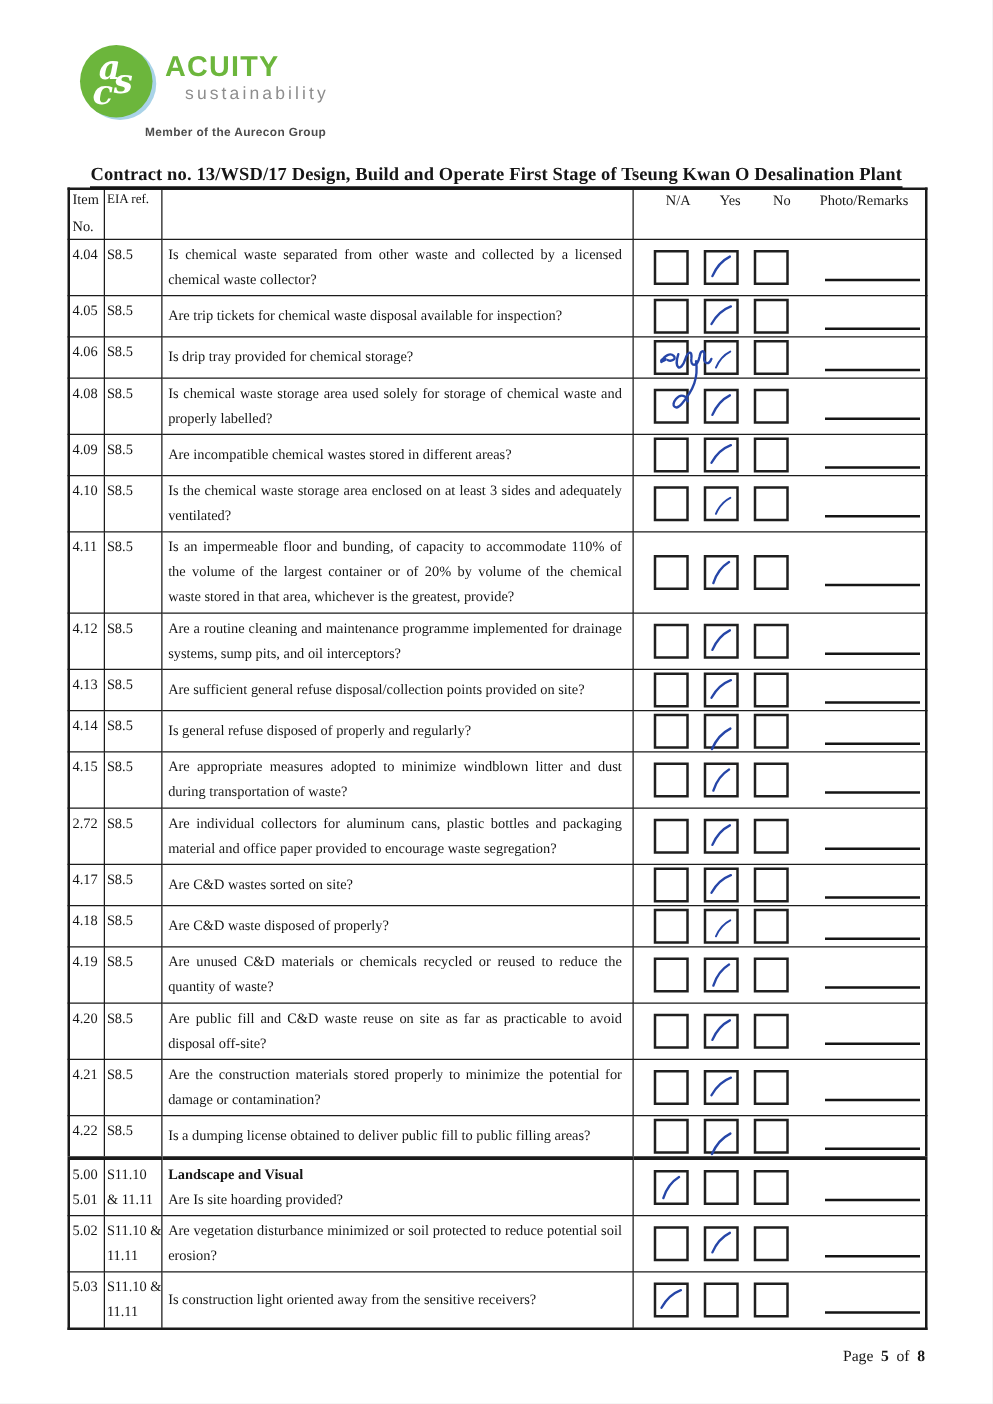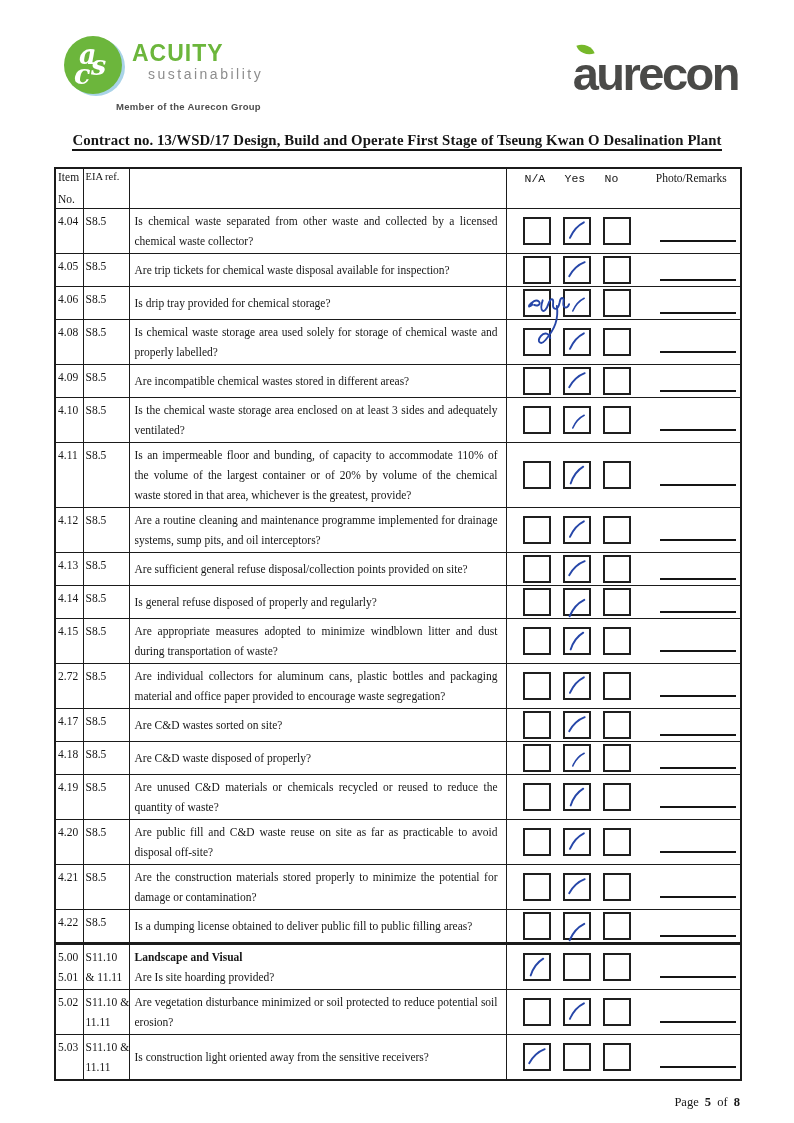--- a/index.html
+++ b/index.html
@@ -42,30 +42,30 @@
     position:absolute;left:5px;top:-7px;width:15px;height:13px;background:var(--leaf);
     border-radius:0 100% 0 100%;transform:rotate(-18deg);
   }
   
   .title{text-align:center;margin-top:3px;}
   .title span{
     font-weight:bold;font-size:14.8px;border-bottom:2px solid #141414;padding-bottom:1px;
     letter-spacing:.1px;
   }
   
-  table{border-collapse:collapse;width:686px;table-layout:fixed;margin-top:18px;}
+  table{border-collapse:collapse;width:686px;table-layout:fixed;margin-top:1px;}
   col.w-item{width:28px;} col.w-eia{width:46px;} col.w-q{width:377px;} col.w-ch{width:235px;}
   th,td{border:1.5px solid var(--ink);}
   table{border:2.2px solid var(--ink);}
   th{font-weight:normal;vertical-align:top;text-align:left;font-size:11.5px;height:40px;padding:2px 2px;}
   .c-item-h div{line-height:12px;}
   .c-item-h .no2{margin-top:10px;}
   .c-eia-h{font-size:10.5px;}
   .checks-head{display:flex;align-items:flex-start;padding-left:16px;padding-top:1px;}
-  .checks-head .hbox{width:28px;text-align:left;margin-right:12px;font-size:11.5px;font-family:Liberation Mono, monospace;}
+  .checks-head .hbox{width:28px;text-align:right;margin-right:12px;font-size:11.5px;}
   .checks-head .hrem{flex:1;text-align:center;font-size:11.5px;}
   td{vertical-align:top;font-size:11.5px;}
   .c-item,.c-eia{padding:2px 1px 2px 2px;line-height:20px;}
   .c-item div,.c-eia div{white-space:nowrap;}
   .c-item .bold{font-weight:normal;}
   .c-q{padding:2px 8px 2px 5px;vertical-align:middle;height:29px;}
   .q-text{line-height:20px;text-align:justify;}
   .q-heading{font-weight:bold;line-height:20px;}
   .c-checks{vertical-align:middle;position:relative;padding:2px 0;}
   .checks-wrap{display:flex;align-items:center;padding-left:16px;position:relative;}
@@ -110,24 +110,20 @@
           <span class="m-a">a</span>
           <span class="m-s">s</span>
           <span class="m-c">c</span>
         </div>
         <div class="acuity-words">
           <div class="acuity-name">ACUITY</div>
           <div class="acuity-sub">sustainability</div>
         </div>
       </div>
       <div class="acuity-member">Member of the Aurecon Group</div>
-    </div>
-    <div class="aurecon">
-      <span class="leaf"></span>
-      <span class="aurecon-word">aurecon</span>
     </div>
   </header>
 
   <div class="title">
     <span>Contract no.  13/WSD/17 Design, Build and Operate First Stage of Tseung Kwan O Desalination Plant</span>
   </div>
 
   <table>
     <colgroup>
         <col class="w-item">

